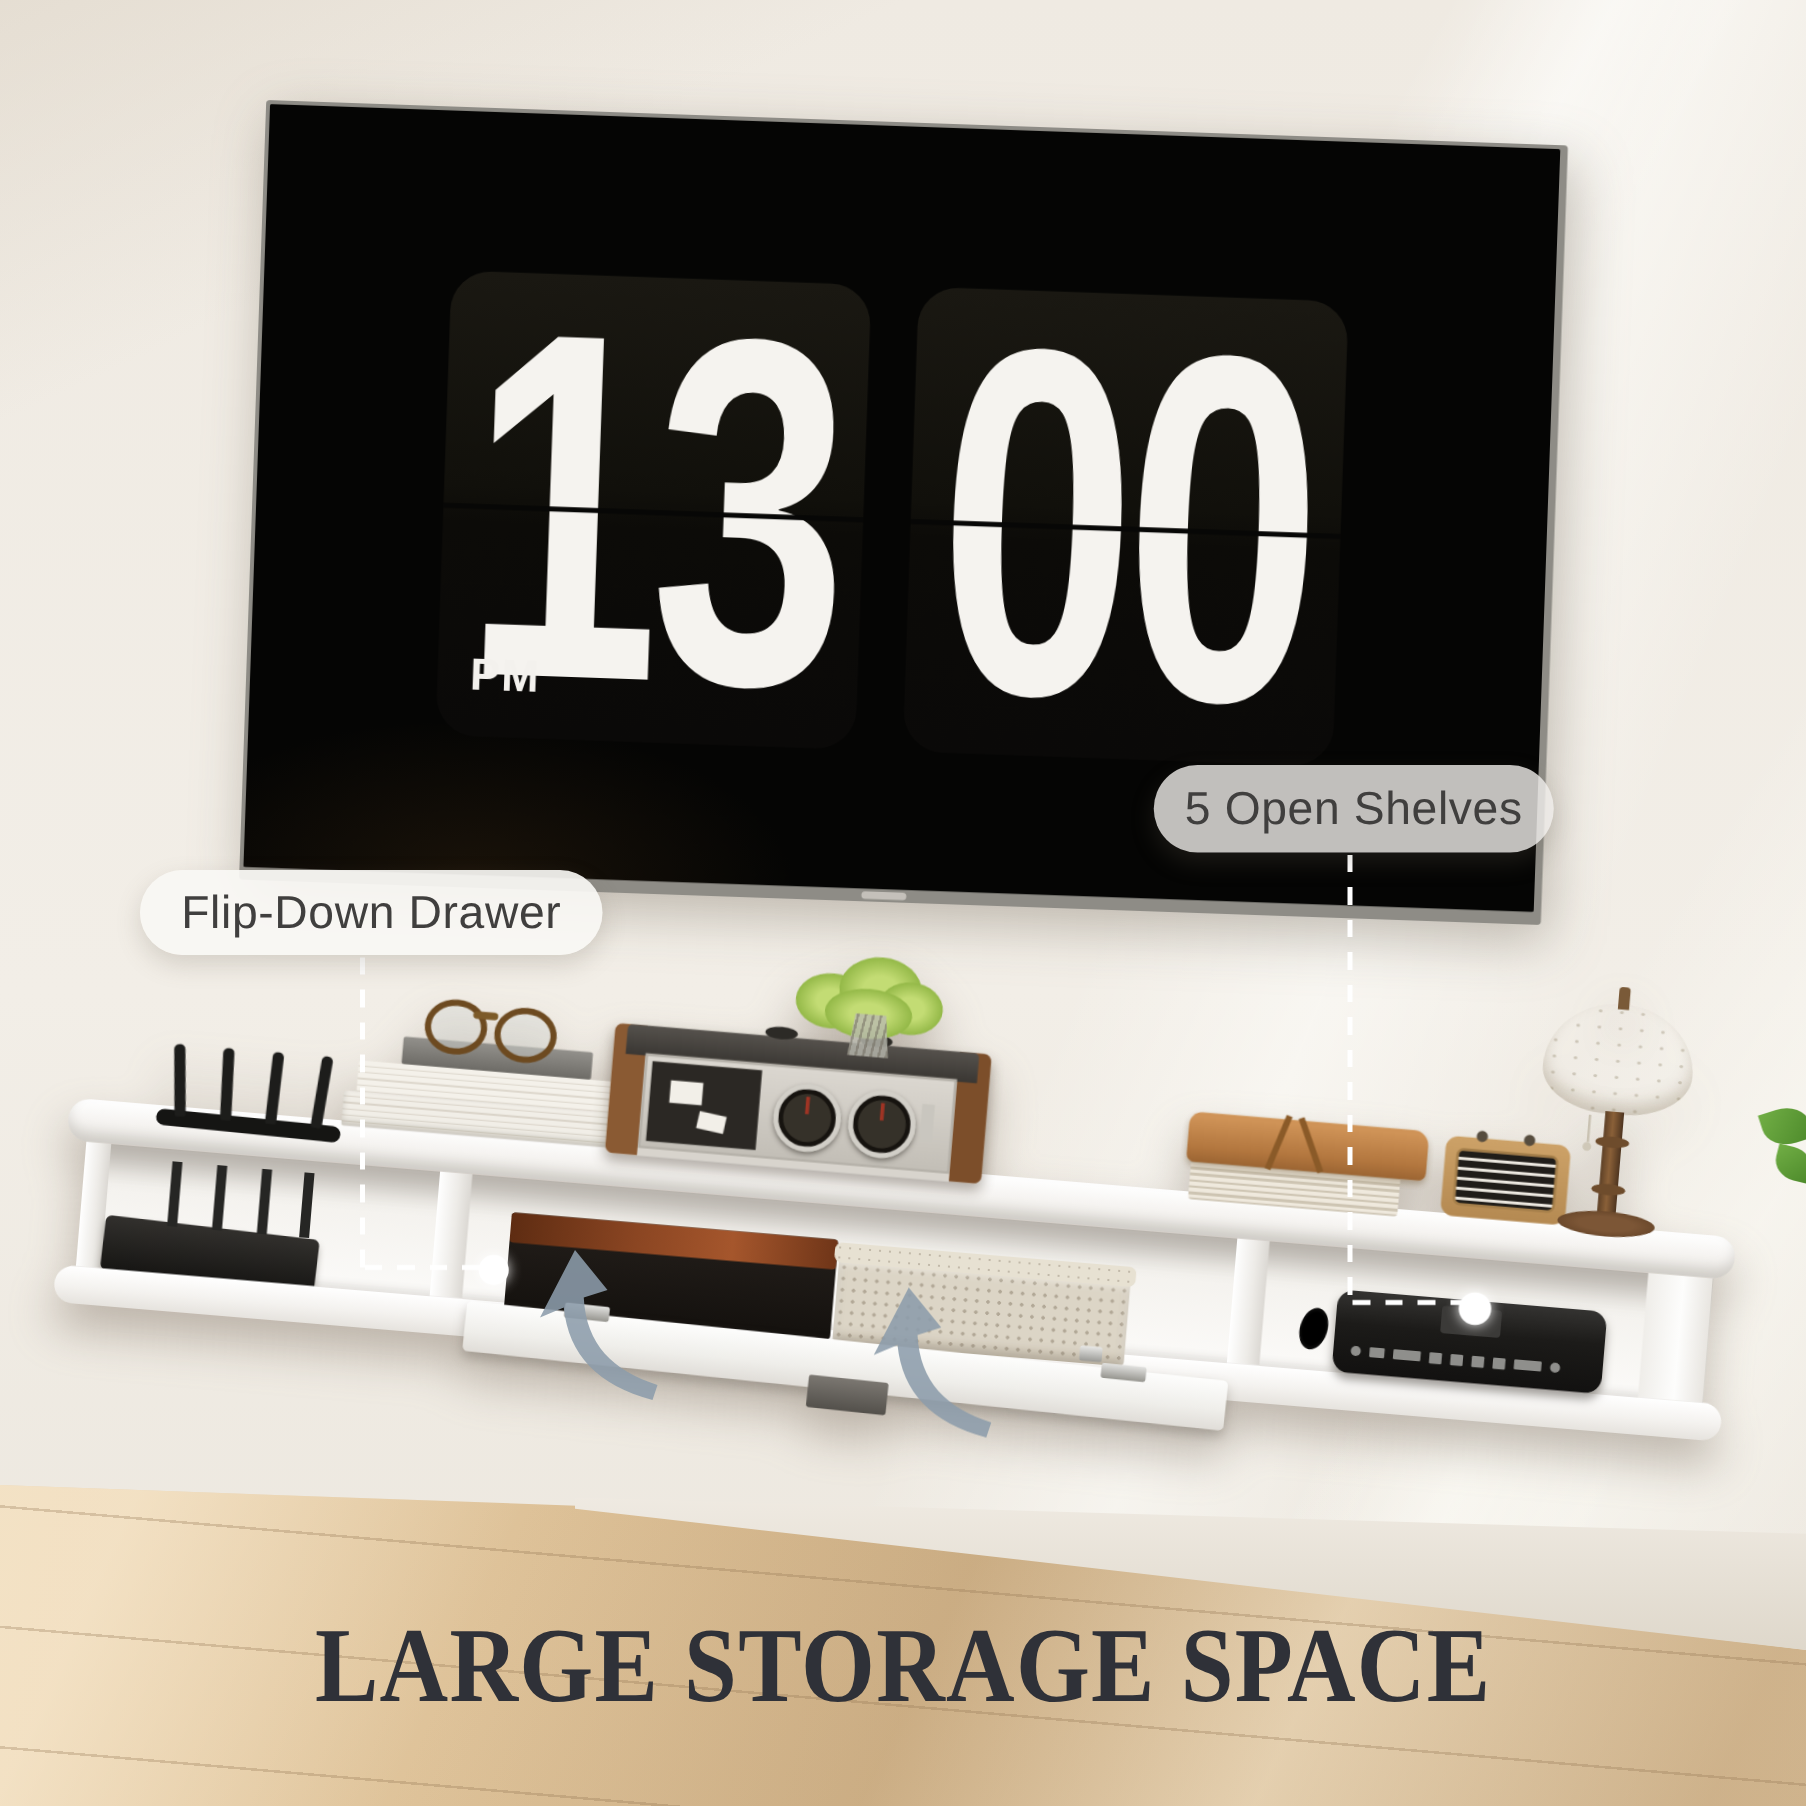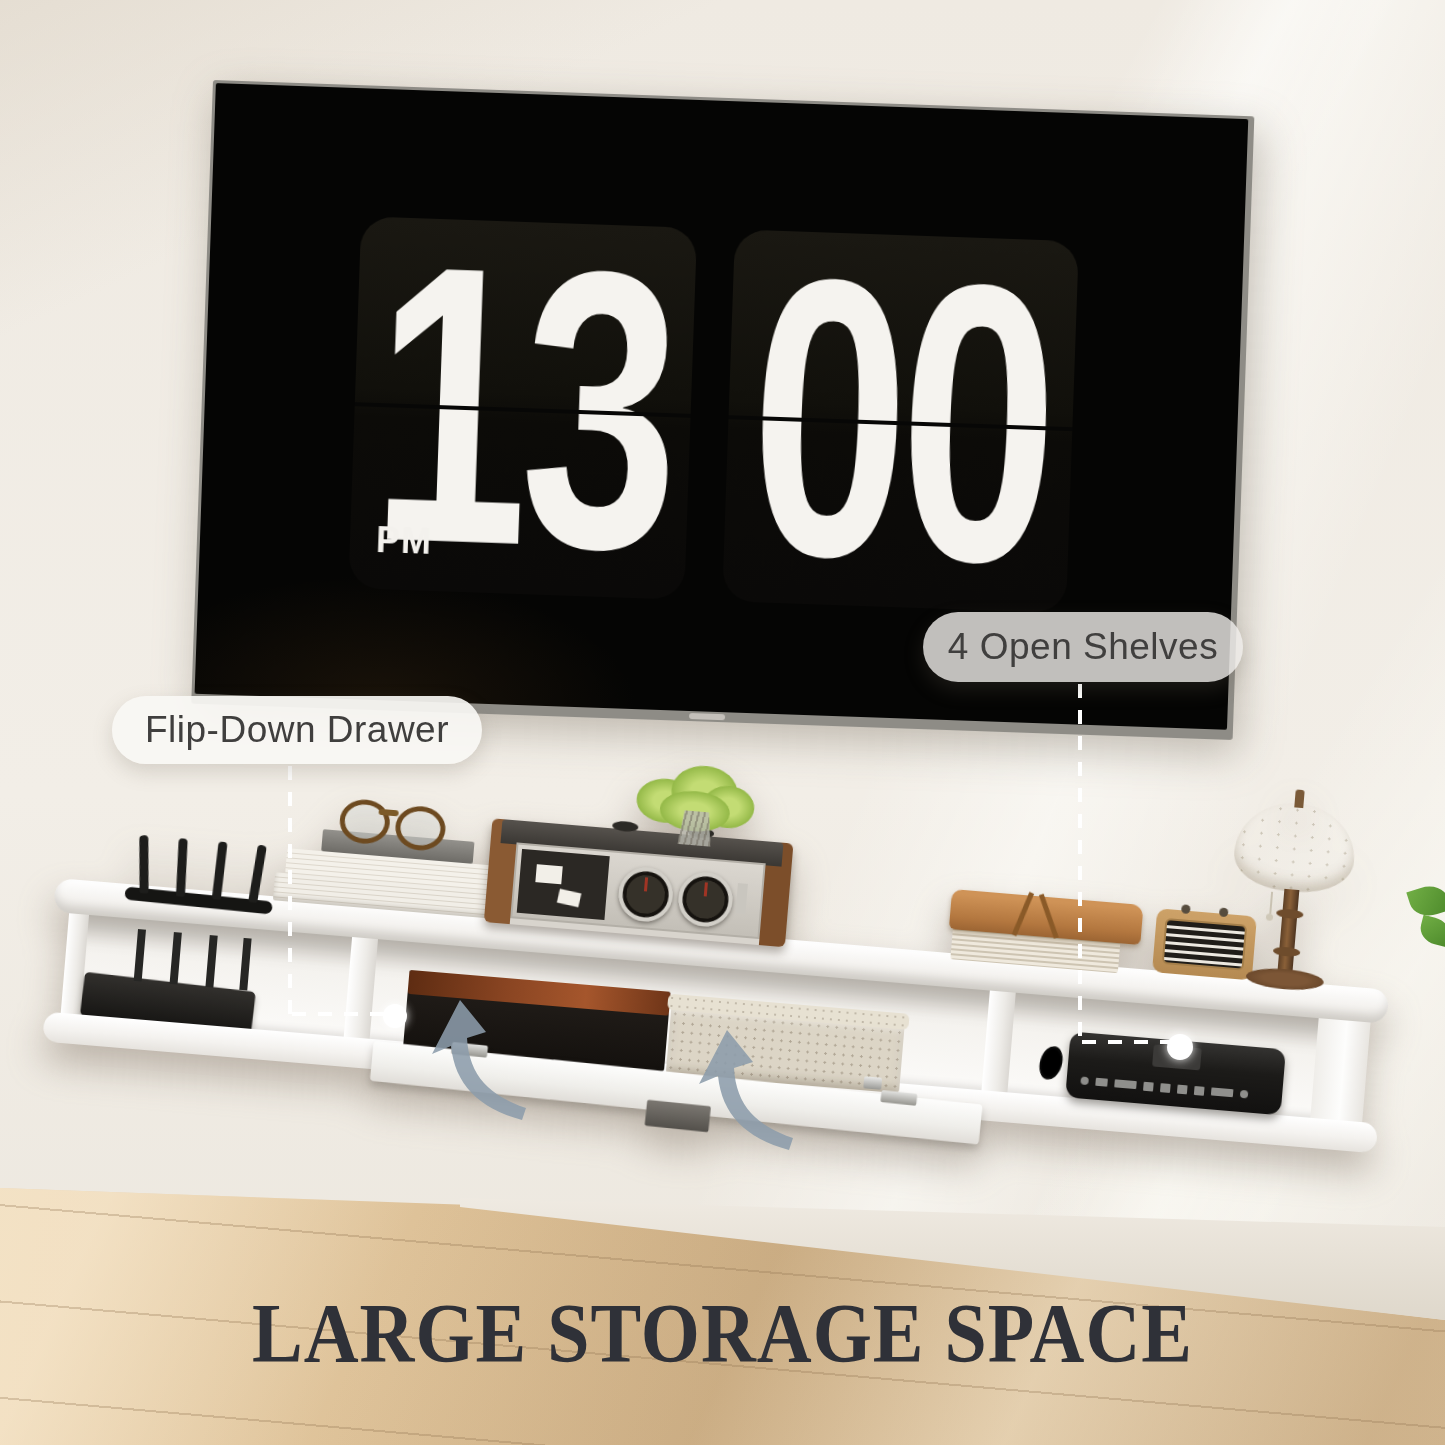--- a/index.html
+++ b/index.html
@@ -340,16 +340,16 @@
 <div class="abs dot" style="left:383px;top:1004px;width:24px;height:24px;"></div>
 
 <div class="abs vdash" style="left:1078px;top:684px;height:356px;"></div>
 <div class="abs hdash" style="left:1082px;top:1040px;width:88px;"></div>
 <div class="abs dot" style="left:1167px;top:1034px;width:26px;height:26px;"></div>
 
 <div class="abs pill drawer">
   <span>Flip-Down Drawer</span>
 </div>
 <div class="abs pill shelves">
-  <span>4 Open Shelves</span>
+  <span>5 Open Shelves</span>
 </div>
 
 <div class="abs title">LARGE STORAGE SPACE</div>
 
 </body></html>

